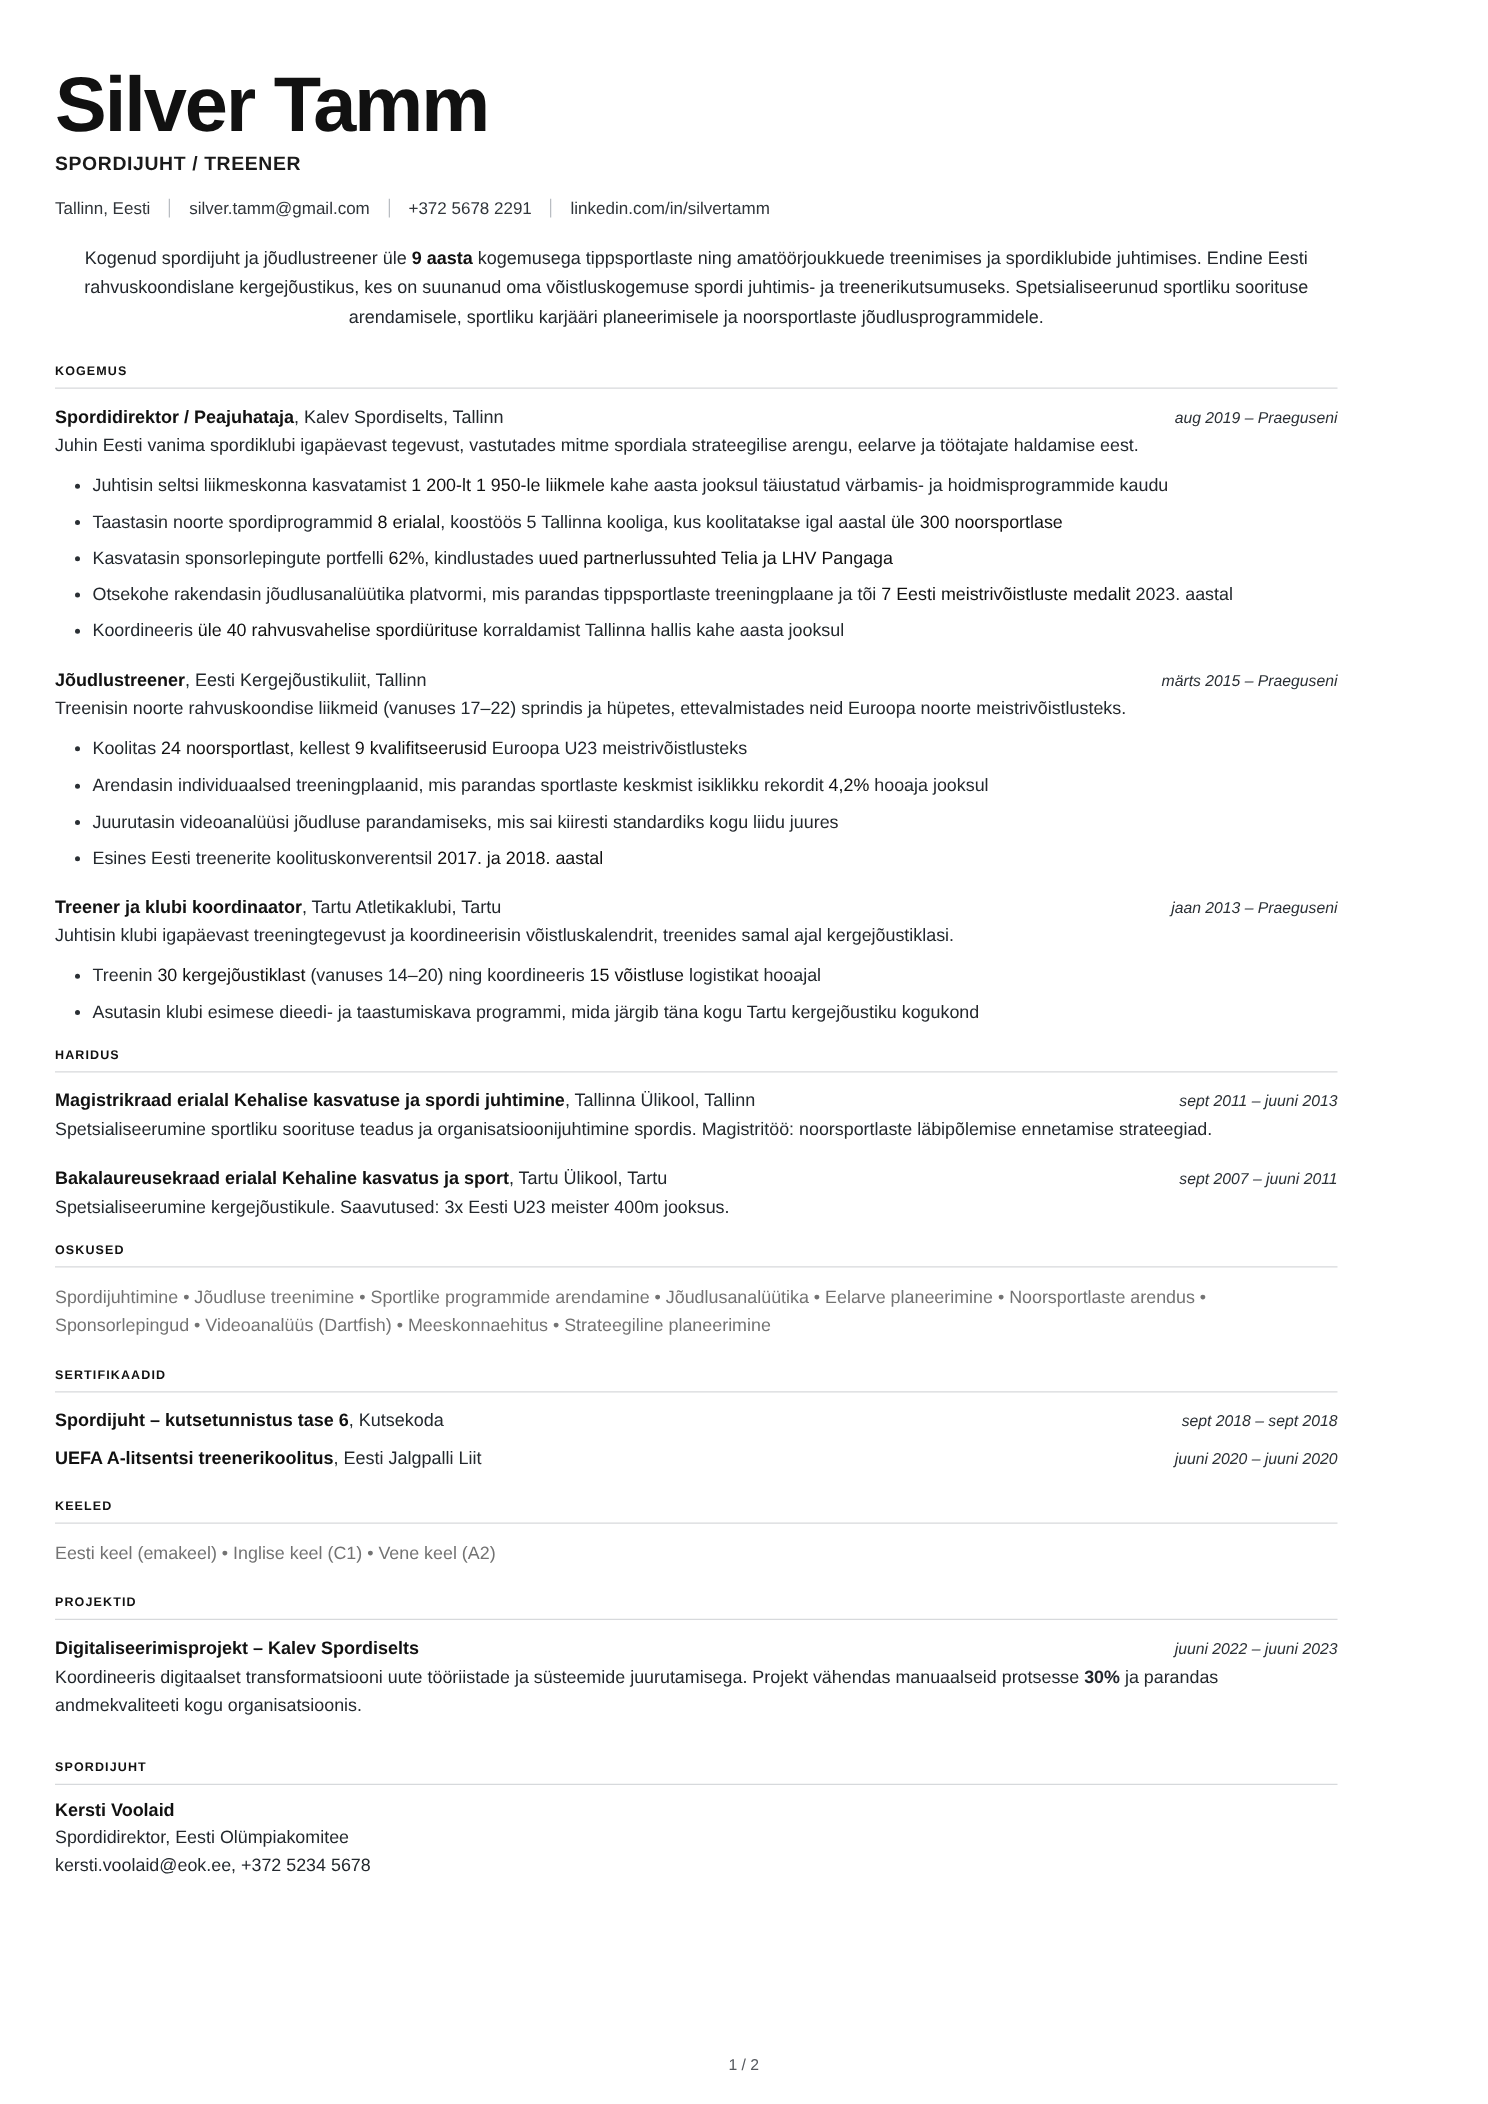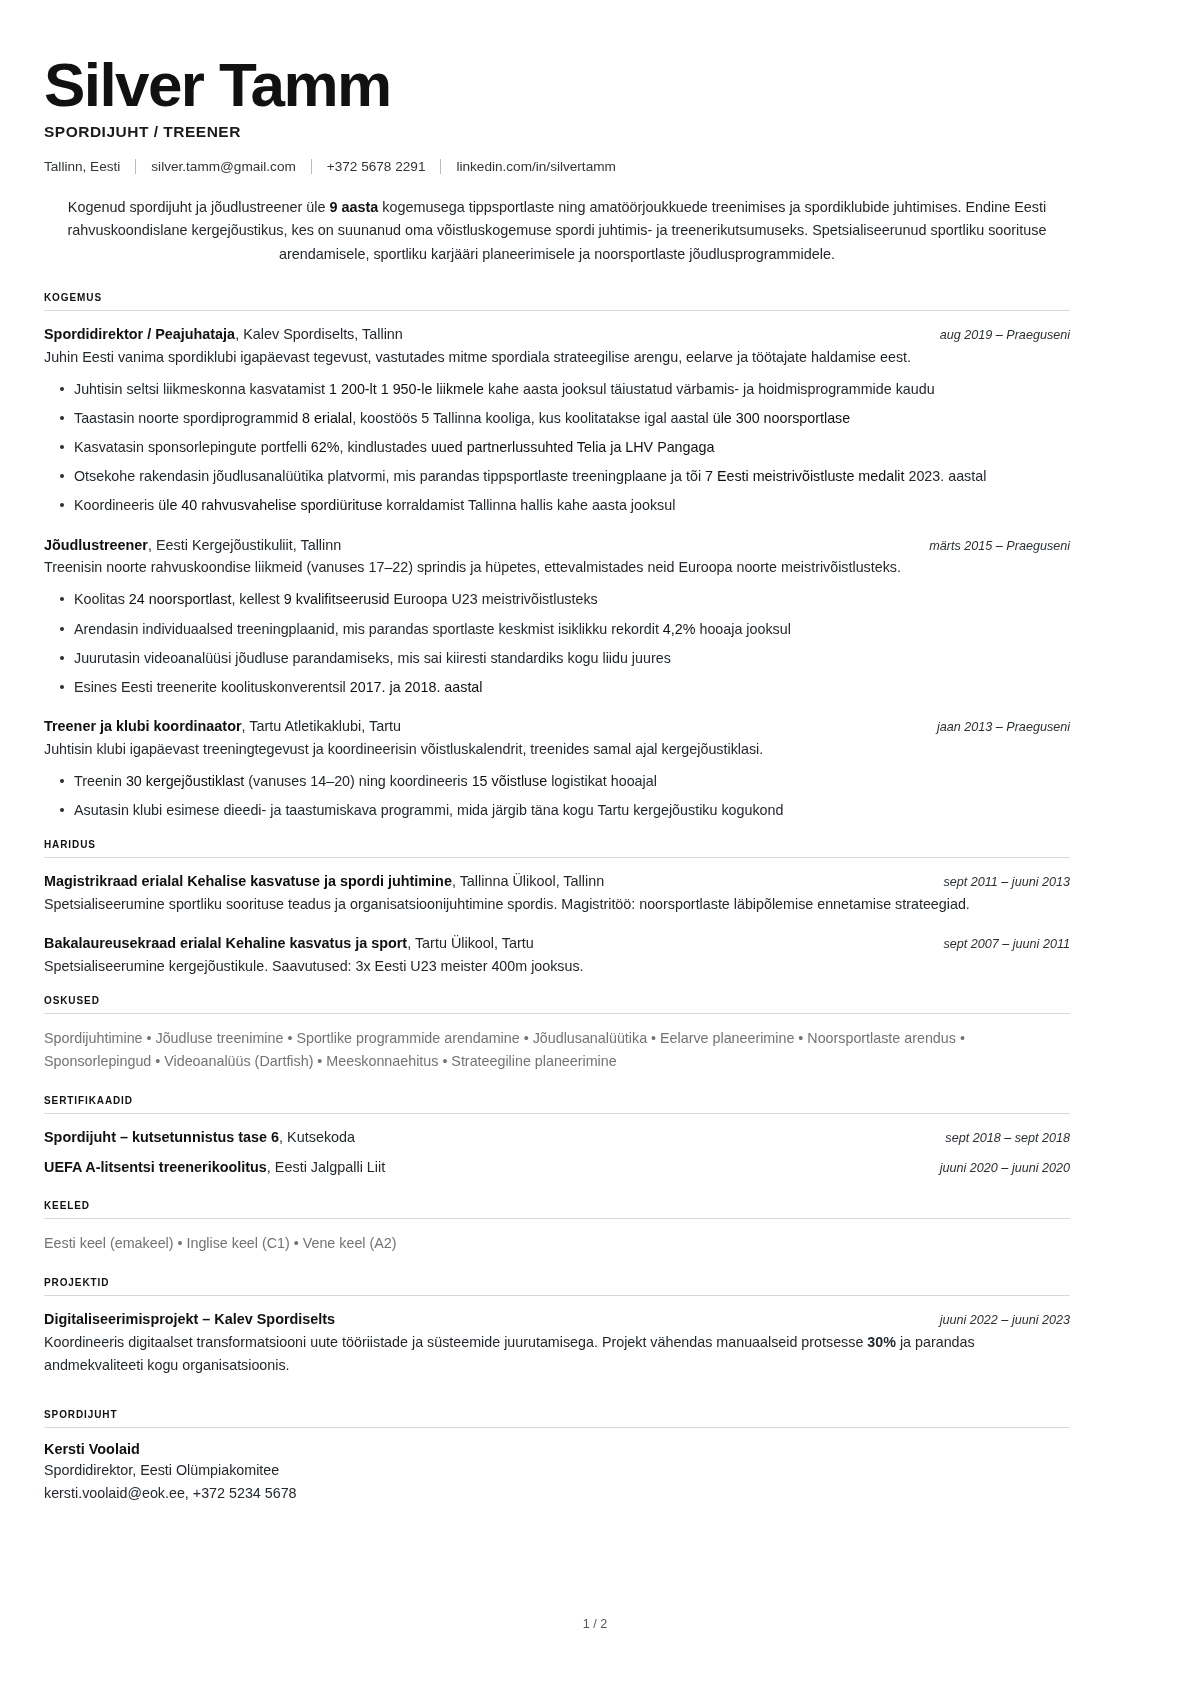--- a/index.html
+++ b/index.html
@@ -160,21 +160,21 @@
     line-height: 1.6;
     color: #23282d;
     margin: 0;
   }
 
   
   .page-footer {
     position: absolute;
     left: 0;
     right: 0;
-    bottom: 52px;
+    bottom: 24px;
     text-align: center;
     font-size: 12.6px;
     color: #55595e;
   }
 
   .sec-gap { height: 16px; }
 </style>
 </head>
 <body>
 

